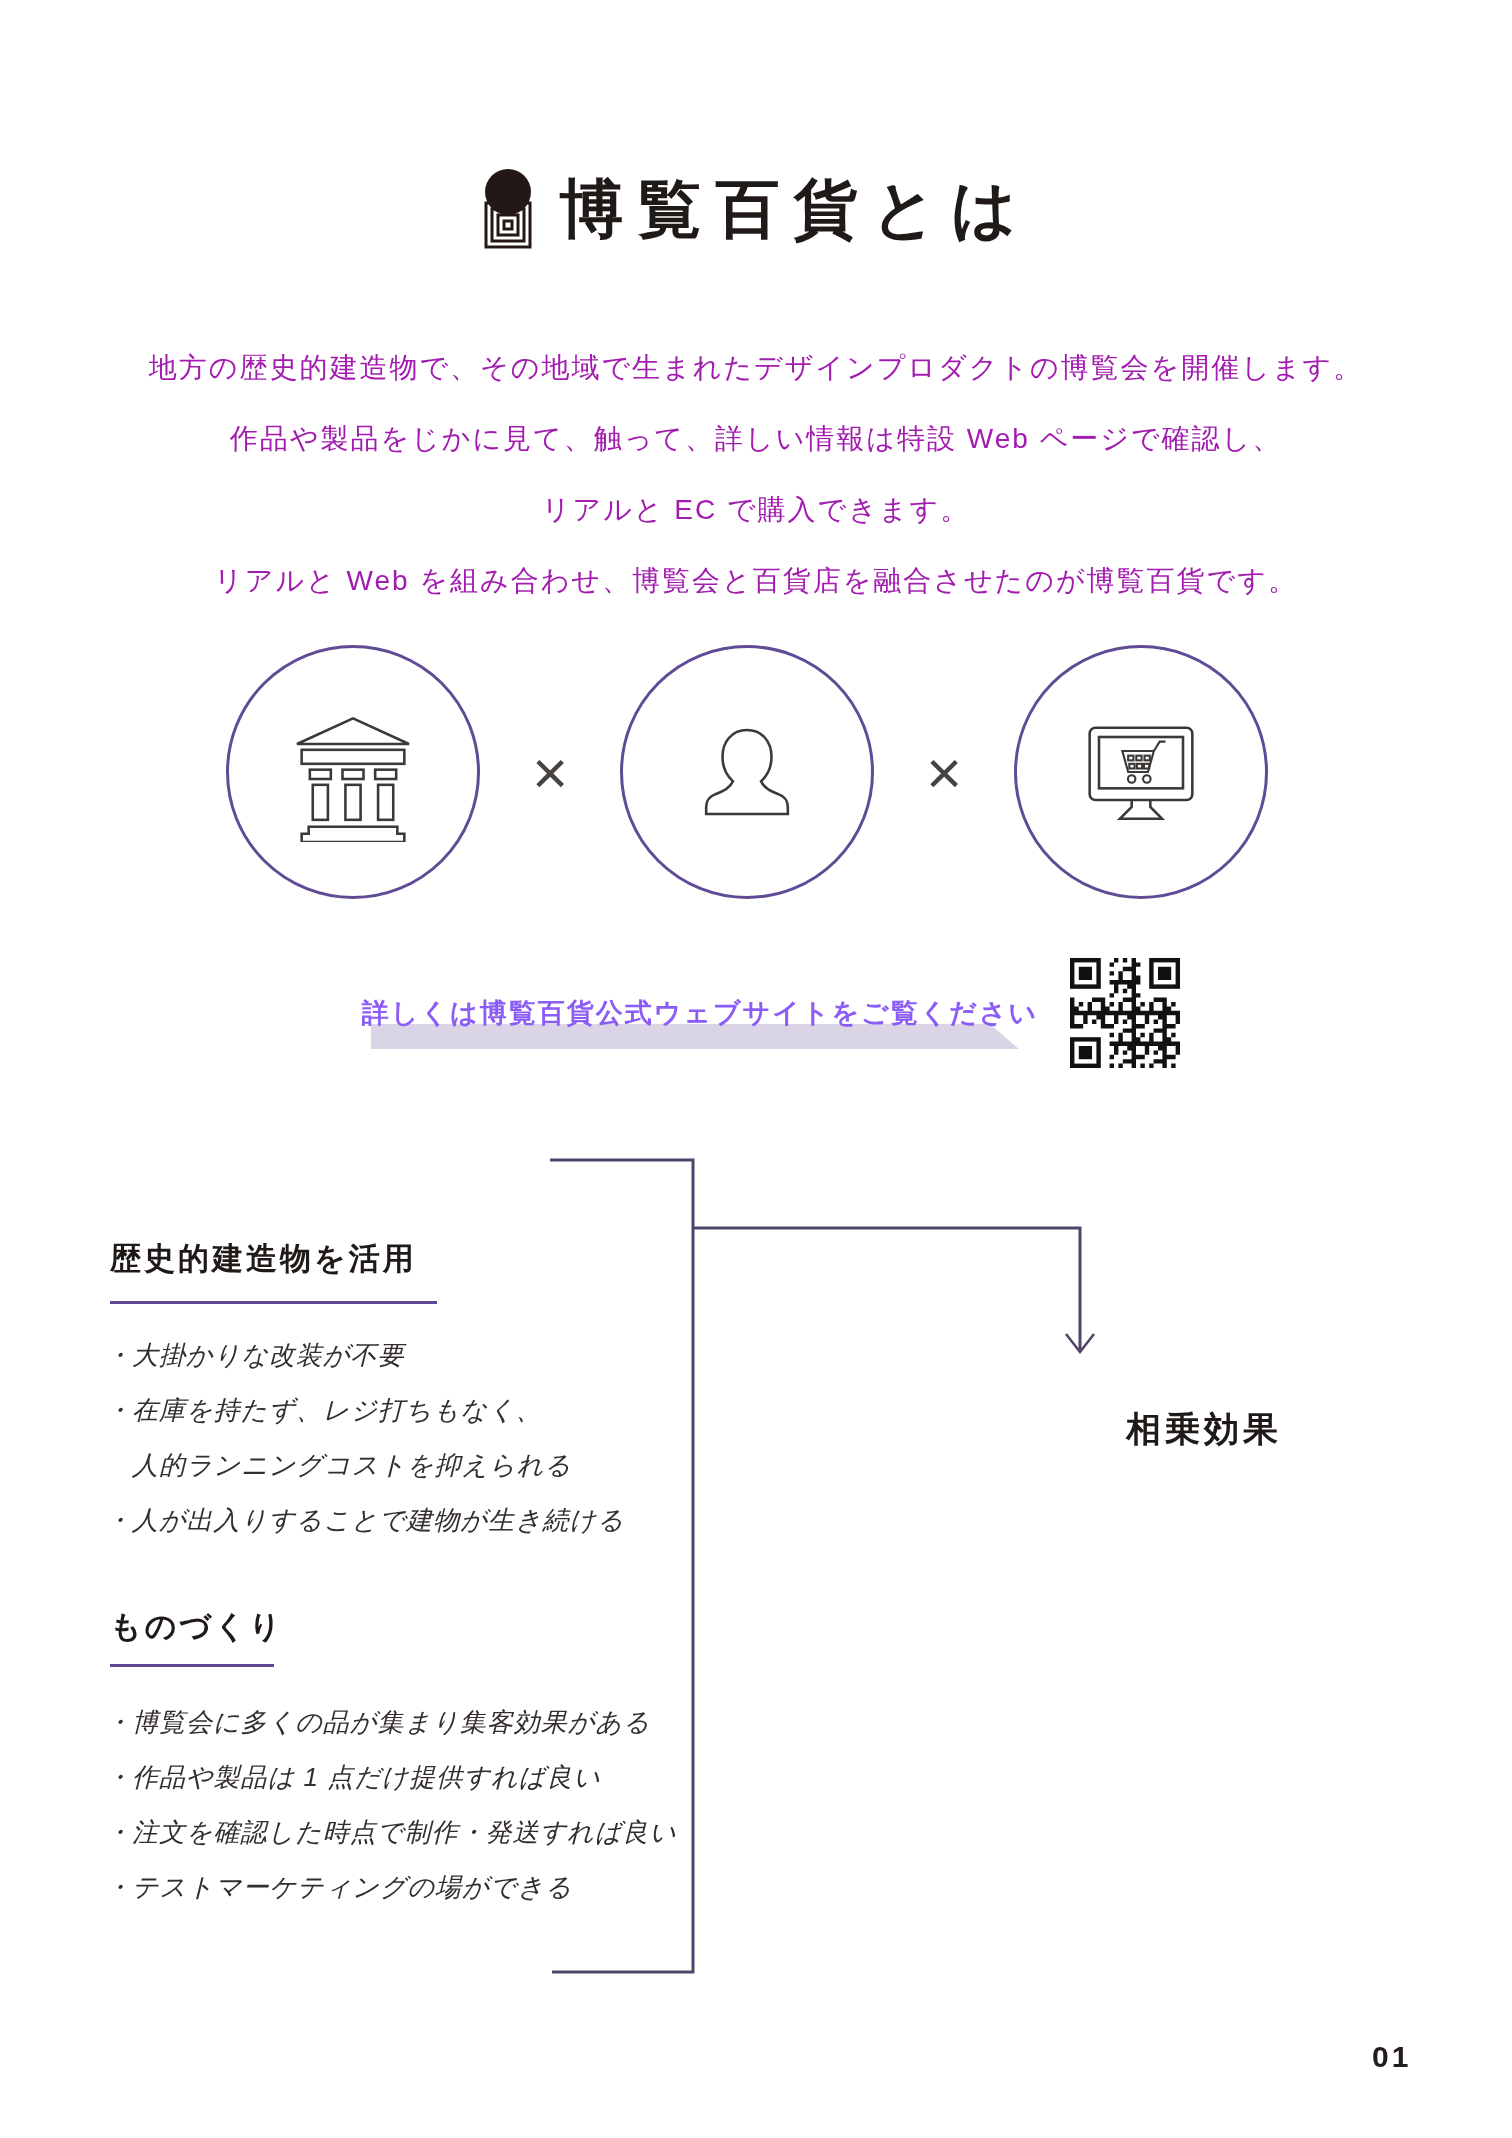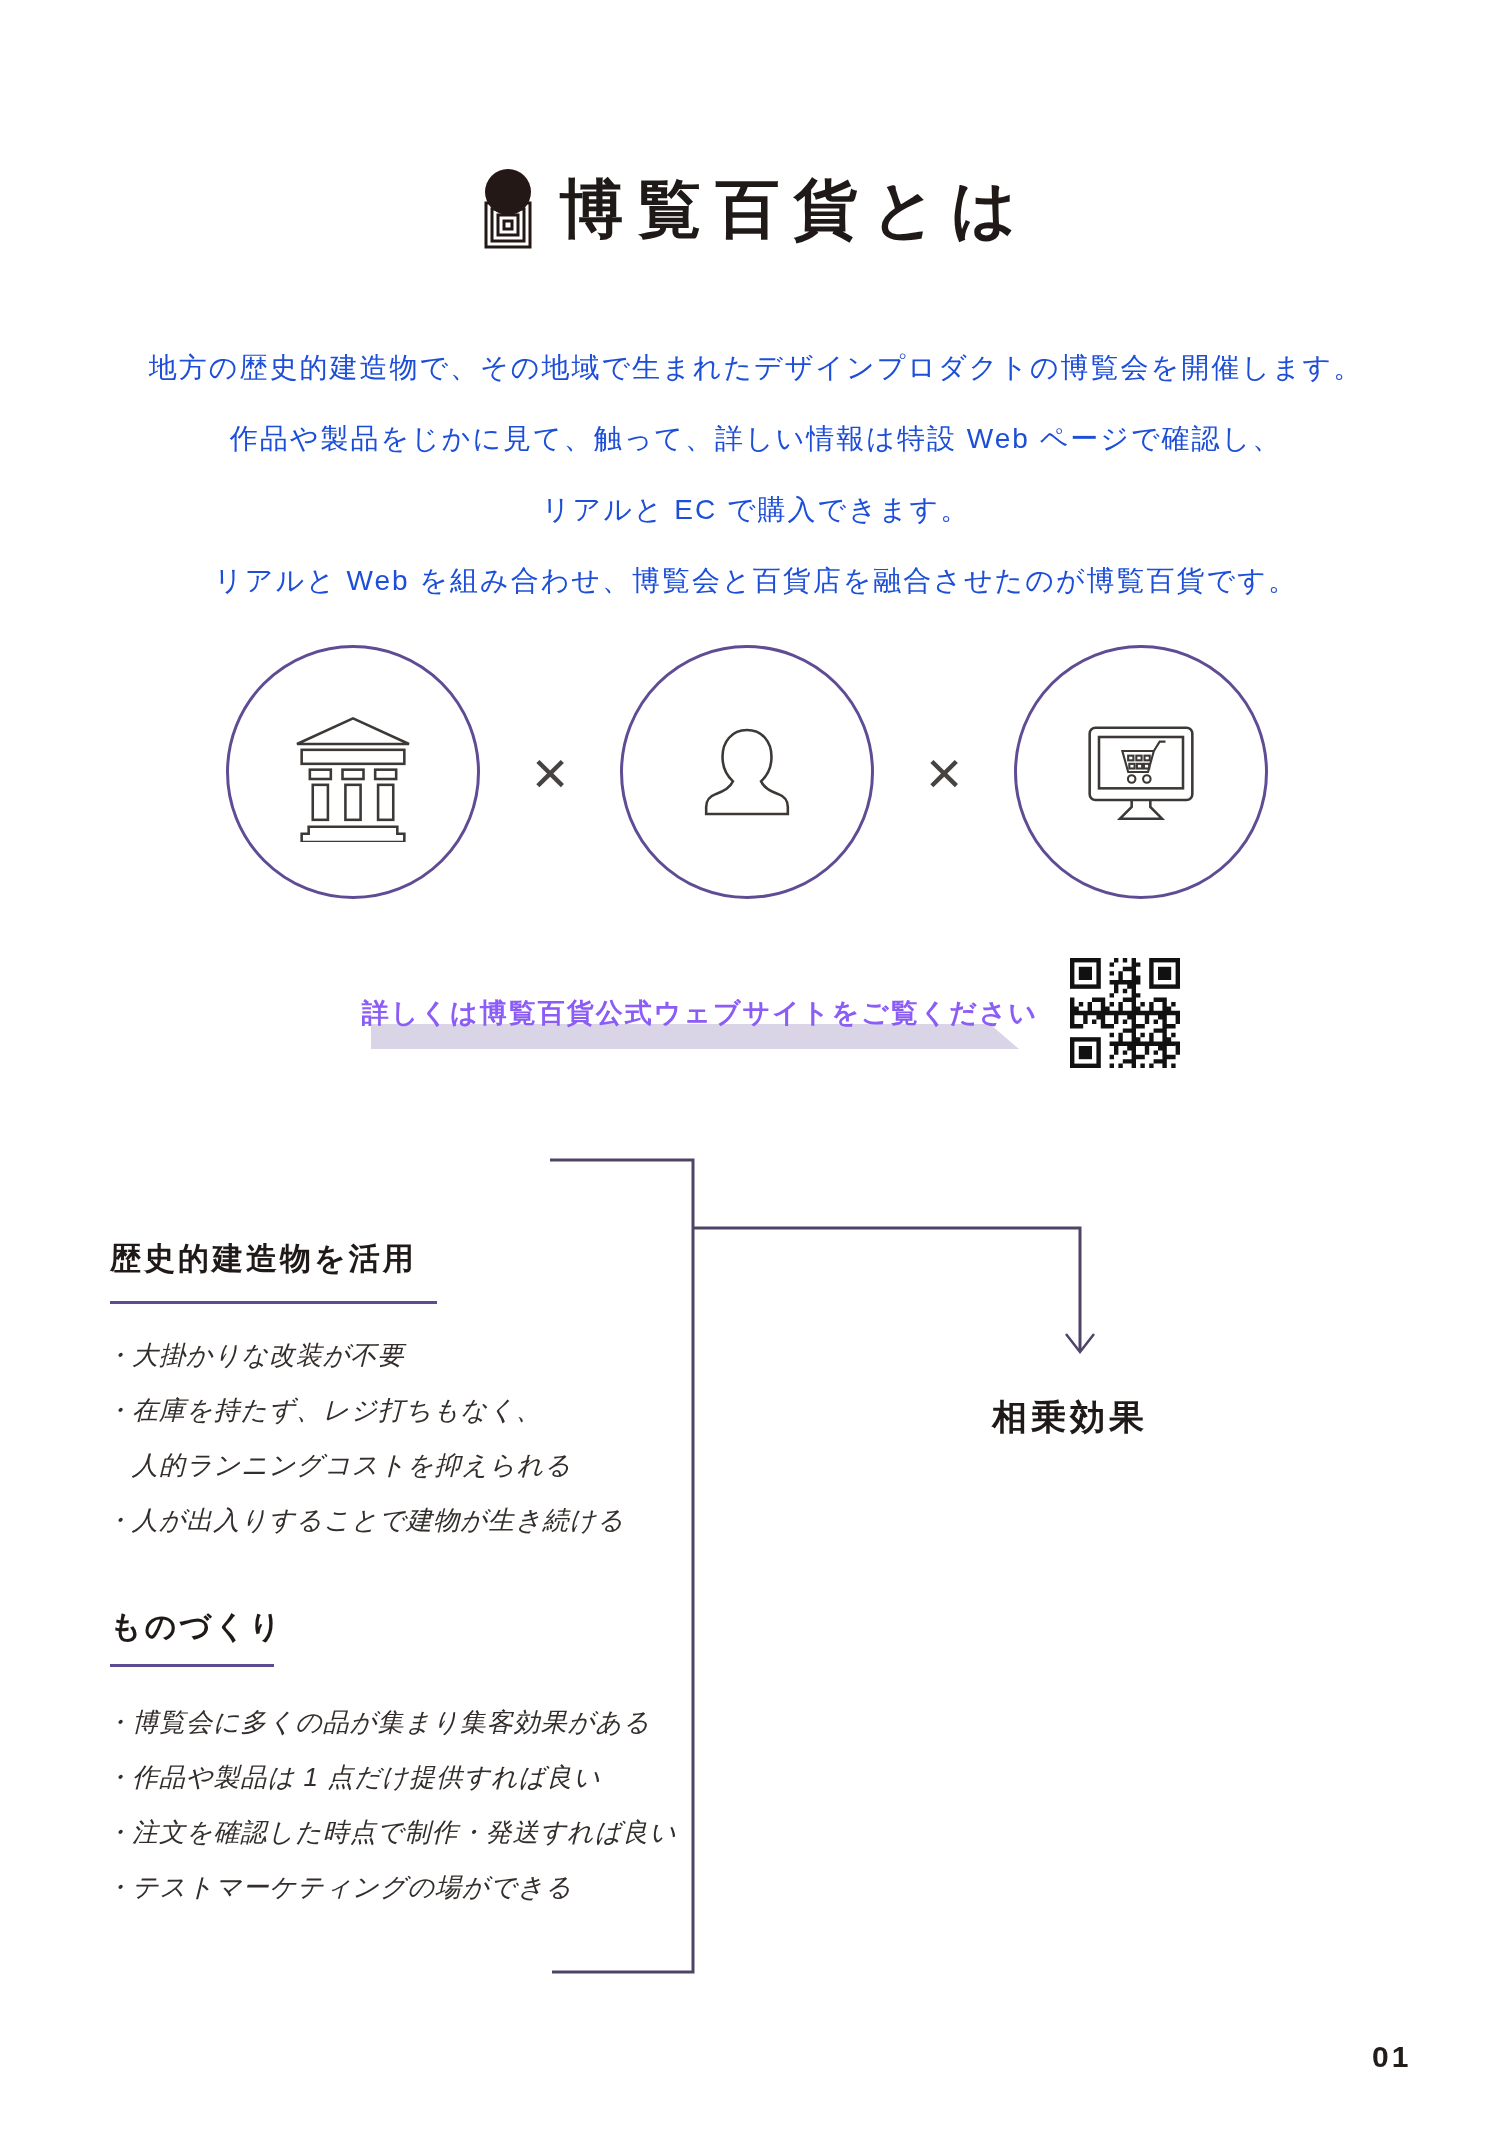--- a/index.html
+++ b/index.html
@@ -4,21 +4,21 @@
 <style>
   html,body { margin:0; padding:0; background:#ffffff; }
   .page {
     position:relative; width:1512px; height:2138px; background:#ffffff; overflow:hidden;
     font-family:"Liberation Sans","DejaVu Sans",sans-serif; color:#1f1a17;
   }
   
   .title-row { position:absolute; top:166px; left:0; right:0; display:flex; justify-content:center; align-items:center; gap:26px; }
   .page-title { margin:0; font-size:64px; font-weight:bold; letter-spacing:14px; color:#1f1a17; }
   
-  .intro { position:absolute; top:332px; left:0; right:0; text-align:center; font-size:28px; line-height:71px; letter-spacing:2px; color:#1d4ed8; }
+  .intro { position:absolute; top:332px; left:0; right:0; text-align:center; font-size:28px; line-height:71px; letter-spacing:2px; color:#a21caf; }
   
   .circle { position:absolute; top:645px; width:254px; height:254px; border:3px solid #604c94; border-radius:50%;
             display:flex; align-items:center; justify-content:center; background:#ffffff; box-sizing:border-box; }
   .circle.c1 { left:226px; } .circle.c2 { left:620px; } .circle.c3 { left:1014px; }
   .x-sep { position:absolute; top:732px; width:80px; height:80px; display:flex; align-items:center; justify-content:center;
            font-size:62px; font-weight:300; color:#474340; }
   .x-sep.s1 { left:510px; } .x-sep.s2 { left:904px; }
   
   .band { position:absolute; top:1024px; left:371px; width:648px; height:25px; background:#d9d5e6;
           clip-path:polygon(0 0, 95.5% 0, 100% 100%, 0 100%); }
@@ -32,21 +32,21 @@
   .h-building { top:1238px; left:110px; }
   .h-mono     { top:1606px; left:110px; }
   .underline { position:absolute; height:3px; background:#5f4a96; }
   .u-building { top:1301px; left:110px; width:327px; }
   .u-mono     { top:1664px; left:110px; width:164px; }
   .bullets { position:absolute; left:105px; margin:0; padding:0; list-style:none;
              font-size:26px; line-height:55px; letter-spacing:1px; color:#332e2b;font-style:italic; }
   .b-building { top:1328px; }
   .b-mono     { top:1695px; }
   
-  .h-synergy { position:absolute; top:1394px; left:870px; width:400px; text-align:center; margin:0;
+  .h-synergy { position:absolute; top:1394px; left:870px; width:400px; text-align:right; margin:12px;
                font-size:35px; font-weight:bold; letter-spacing:4px; color:#1f1a17; }
   .synergy-body { position:absolute; top:1472px; left:812px; width:585px; margin:0;
                   font-size:28.5px; line-height:73px; letter-spacing:1px; text-align:justify; color:#2e2a27; }
   .page-num { position:absolute; top:2040px; left:1372px; font-size:30px; font-weight:bold; letter-spacing:3px; color:#221d1a; }
   .icon-stroke { stroke:#3c3835; fill:none; stroke-width:2.2; stroke-linejoin:miter; }
 </style>
 </head>
 <body>
 
 <div class="page">

